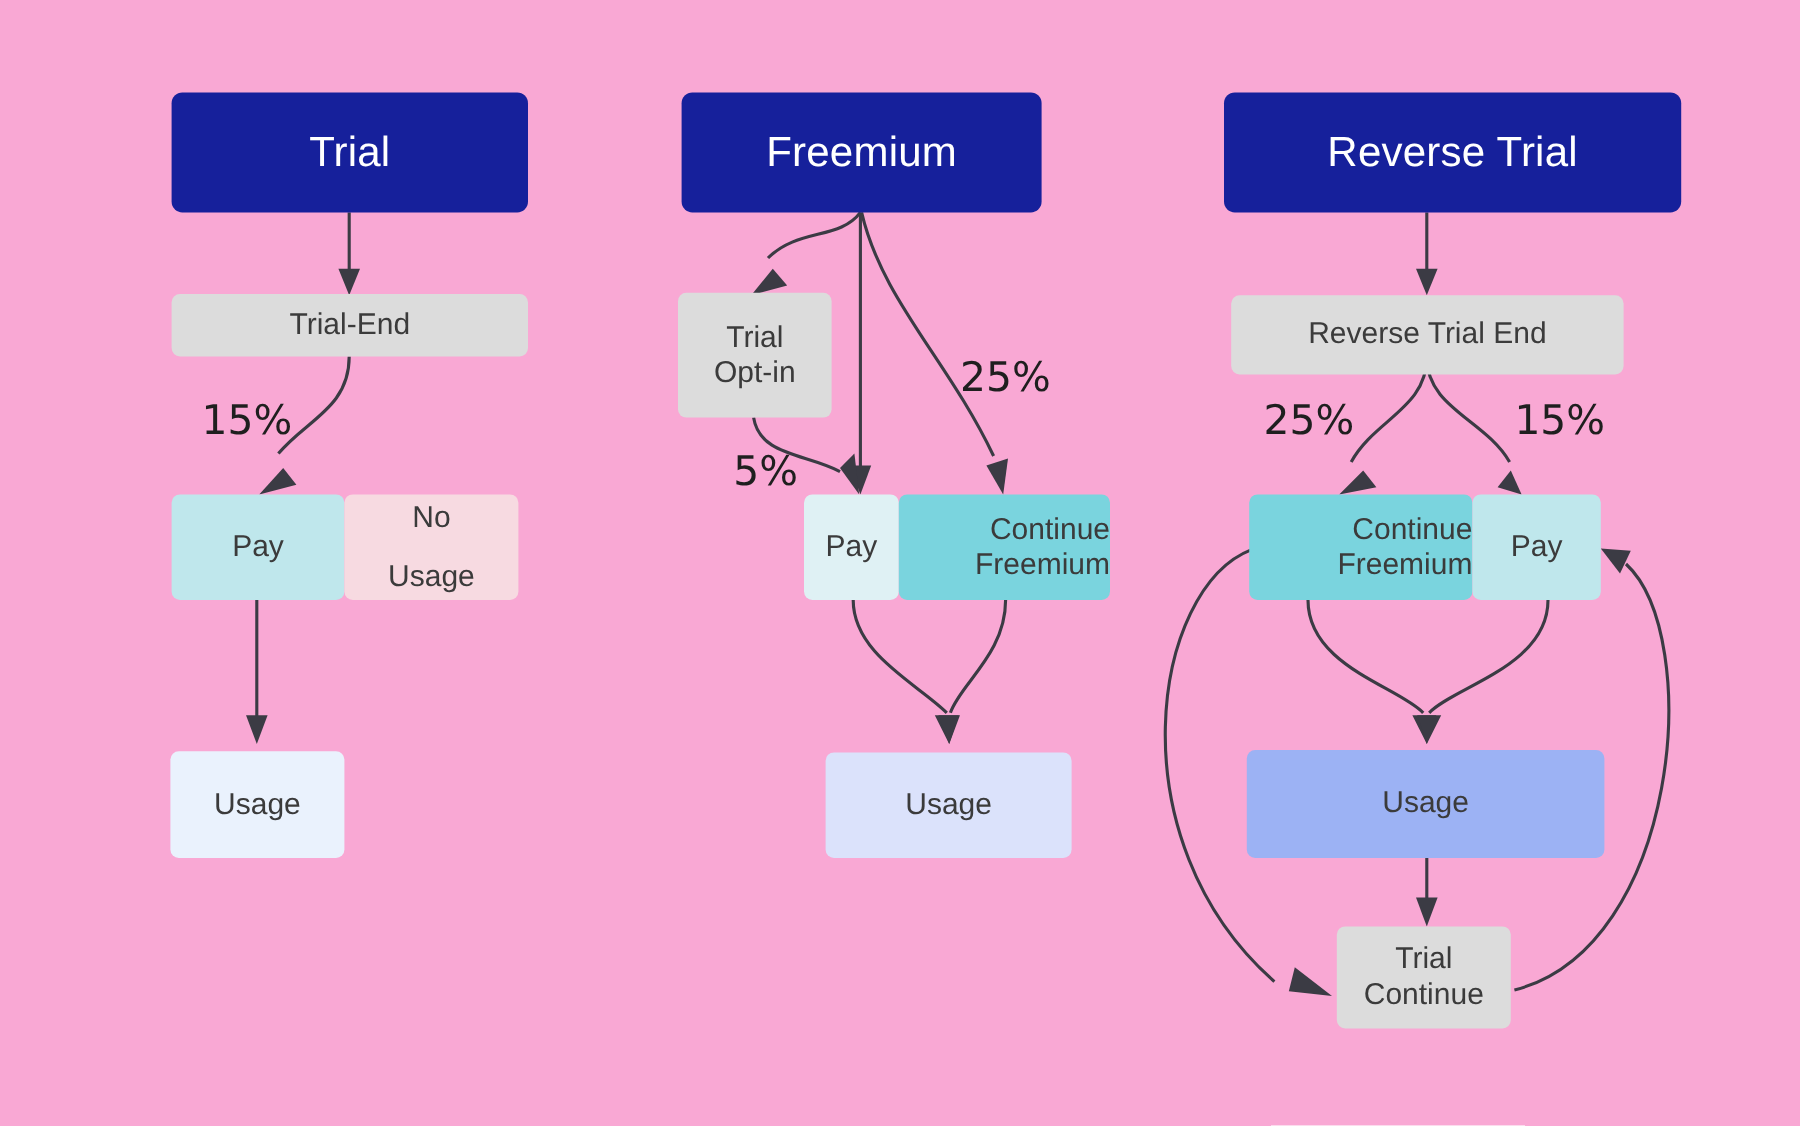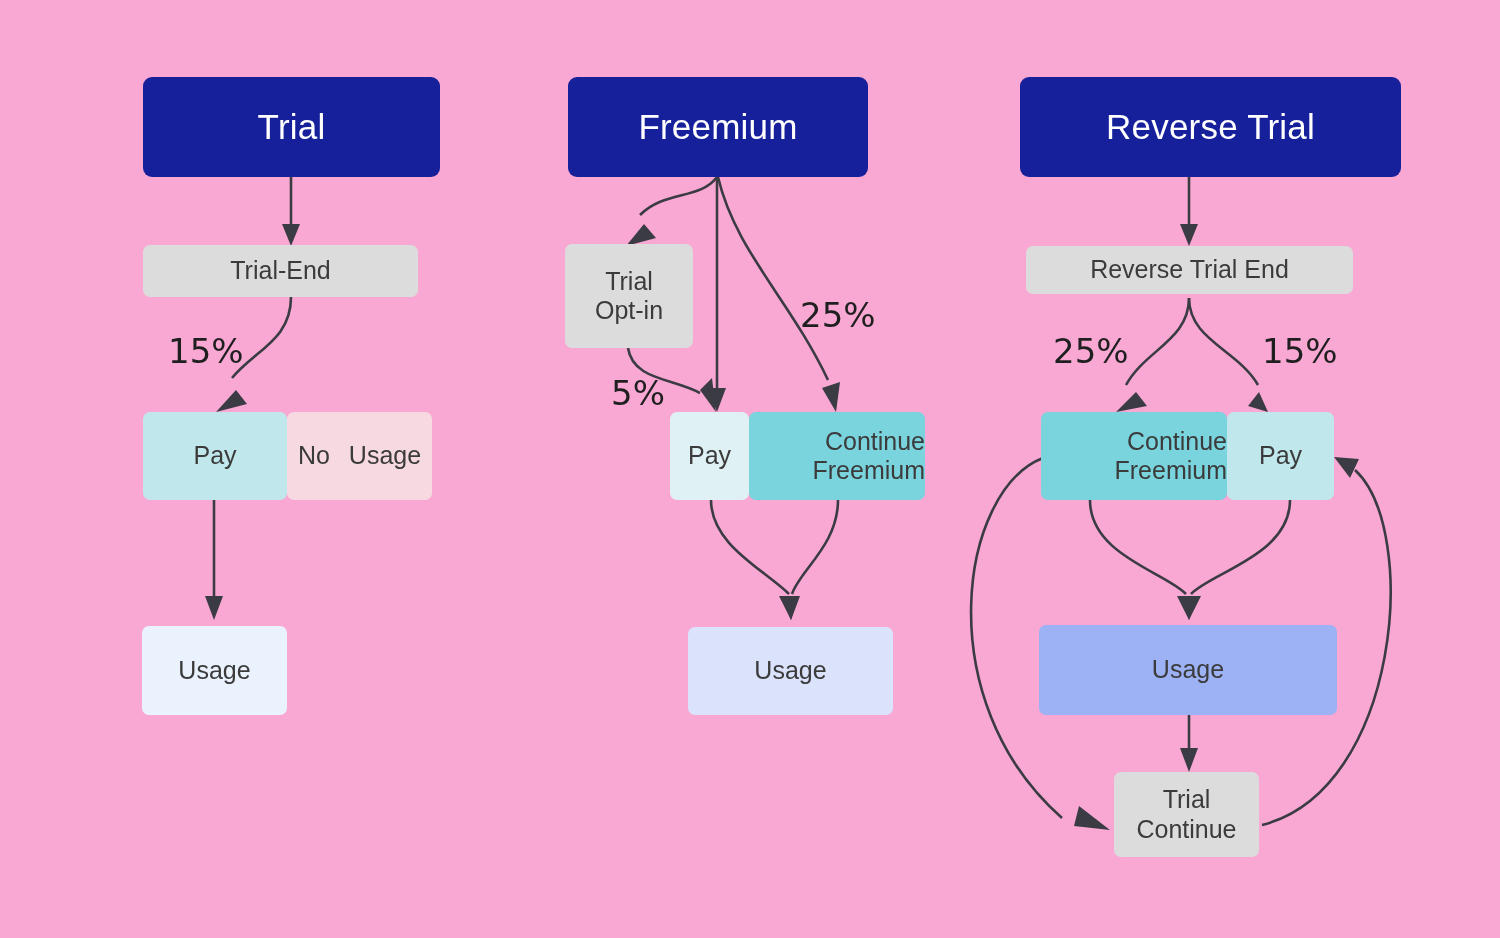--- a/index.html
+++ b/index.html
@@ -186,33 +186,33 @@
     <g>
       <path d="M 1262 825 C 1400 790, 1420 530, 1355 470"></path>
       <polygon points="1334,457 1359,459 1350,478"></polygon>
     </g>
   </svg>
 
   <div class="node node-header" style="left:143px; top:77px; width:297px; height:100px;">
     <span>Trial</span>
   </div>
 
-  <div class="node node-gray" style="left:143px; top:245px; width:275px; height:52px;">
+  <div class="node node-gray" style="left:143px; top:245px; width:297px; height:52px;">
     <span>Trial-End</span>
   </div>
 
   <div class="edge-label" style="left:168px; top:331px;">
     <span>15%</span>
   </div>
 
   <div class="node node-teal-light" style="left:143px; top:412px; width:144px; height:88px;">
     <span>Pay</span>
   </div>
 
-  <div class="node node-pink" style="left:287px; top:412px; width:145px; height:88px; flex-direction:row;gap:19px;">
+  <div class="node node-pink" style="left:287px; top:412px; width:145px; height:88px; flex-direction:column;gap:19px;">
     <span>No</span>
     <span>Usage</span>
   </div>
 
   <div class="node" style="left:142px; top:626px; width:145px; height:89px; background:#eaf2fd; border-radius:7px; font-size:25px;">
     <span>Usage</span>
   </div>
 
   <div class="node node-header" style="left:568px; top:77px; width:300px; height:100px;">
     <span>Freemium</span>
@@ -241,21 +241,21 @@
   </div>
 
   <div class="node node-lavender" style="left:688px; top:627px; width:205px; height:88px;">
     <span>Usage</span>
   </div>
 
   <div class="node node-header" style="left:1020px; top:77px; width:381px; height:100px;">
     <span>Reverse Trial</span>
   </div>
 
-  <div class="node node-gray" style="left:1026px; top:246px; width:327px; height:48px;align-items:center;">
+  <div class="node node-gray" style="left:1026px; top:246px; width:327px; height:66px;align-items:center;">
     <span>Reverse Trial End</span>
   </div>
 
   <div class="edge-label" style="left:1053px; top:331px;">
     <span>25%</span>
   </div>
 
   <div class="edge-label" style="left:1262px; top:331px;">
     <span>15%</span>
   </div>

